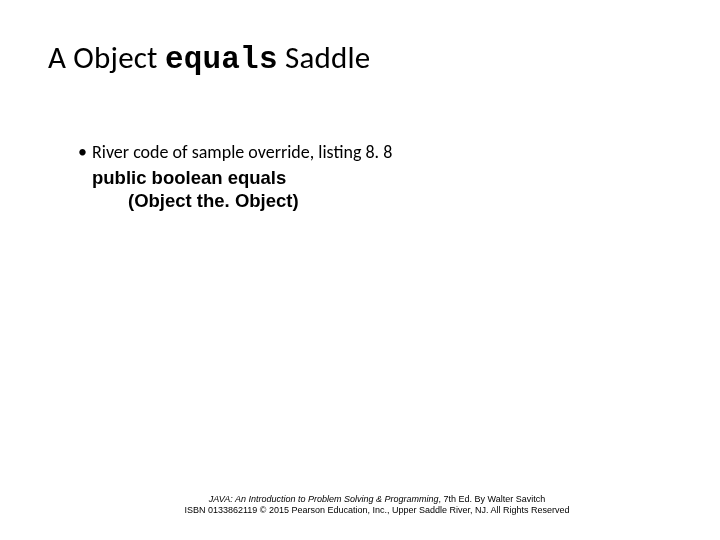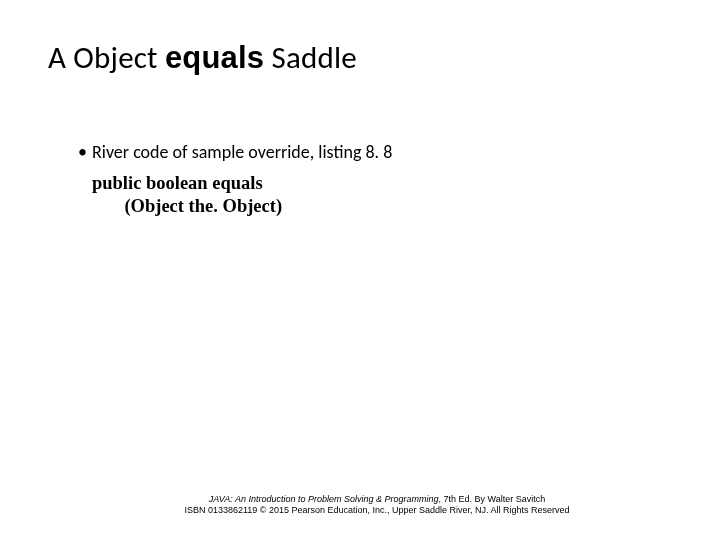--- a/index.html
+++ b/index.html
@@ -22,21 +22,21 @@
   .title {
     position: absolute;
     left: 48px;
     top: 38px;
     font-size: 31px;
     font-weight: 400;
     color: #000;
     letter-spacing: 0.2px;
   }
   .title .mono {
-    font-family: Liberation Sans, sans-serif;
+    font-family: Liberation Mono, monospace;
     font-weight: bold;
   }
   .body {
     position: absolute;
     left: 78px;
     top: 140px;
     width: 600px;
     font-size: 18px;
     line-height: 1.35;
   }
@@ -51,25 +51,25 @@
     left: 0;
     top: 0;
     font-size: 18px;
   }
   .mono-inline {
     font-family: "Courier New", Courier, monospace;
   }
   .underline {
   }
   .code-block {
-    font-family: Liberation Serif, serif;
+    font-family: Liberation Sans, sans-serif;
     font-weight: bold;
     font-size: 18.5px;
     margin-left: 14px;
-    margin-top: 8px;
+    margin-top: 2px;
     line-height: 1.25;
     white-space: pre;
   }
   .footer {
     position: absolute;
     bottom: 24px;
     left: 17px;
     width: 720px;
     text-align: center;
     font-family: Arial, sans-serif;

